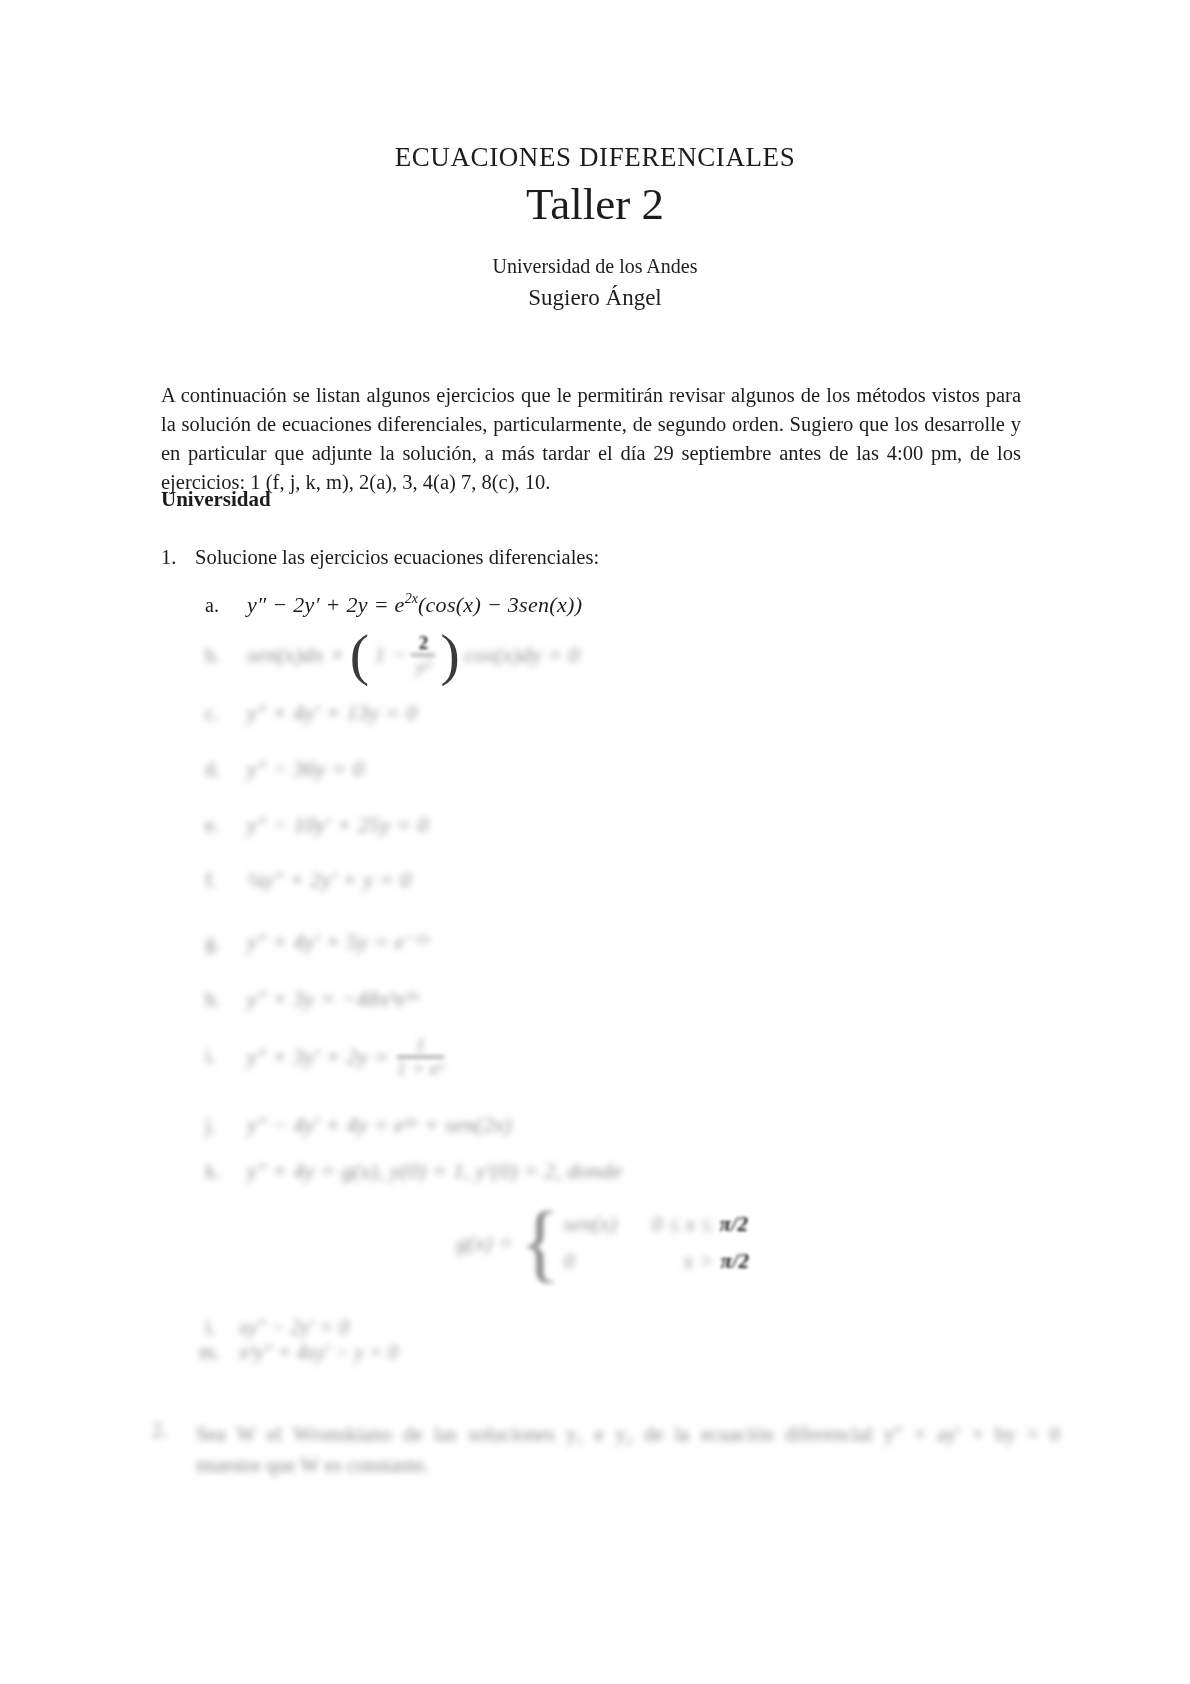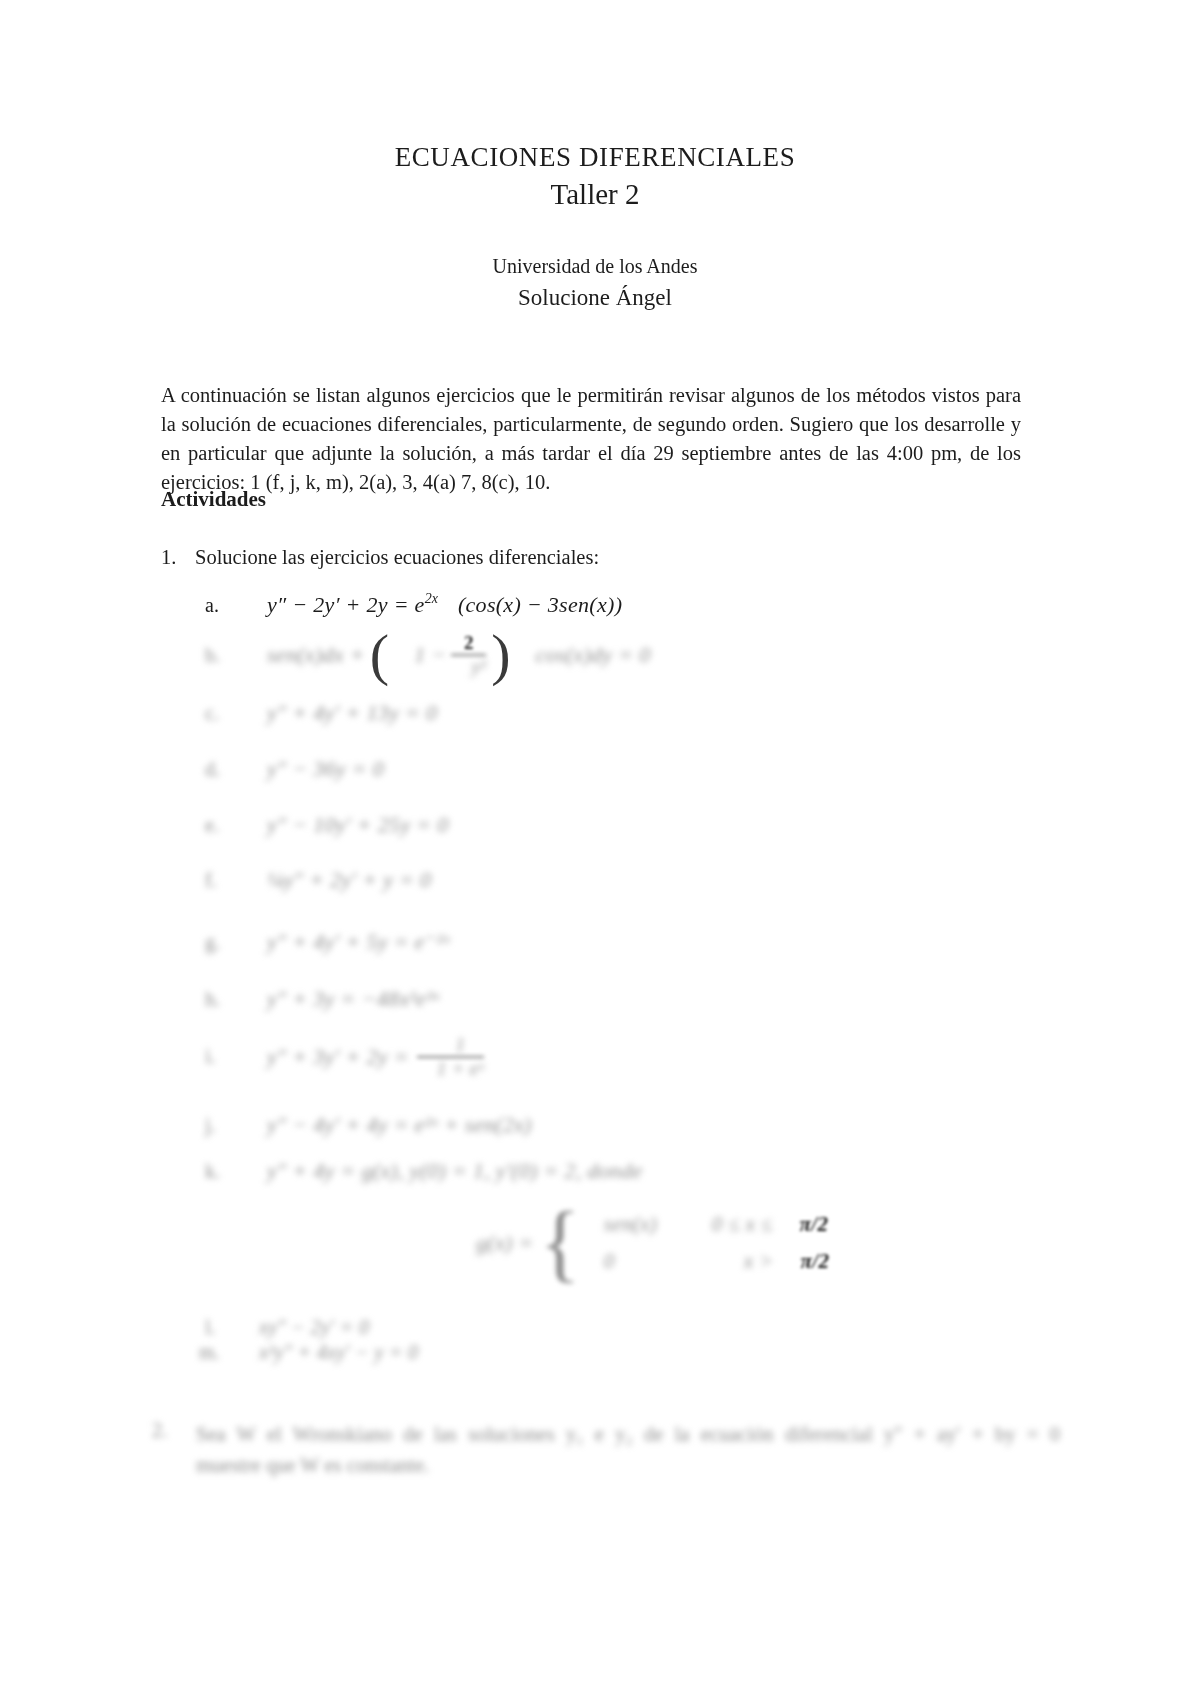--- a/index.html
+++ b/index.html
@@ -5,38 +5,38 @@
   html,body { margin:0; padding:0; background:#ffffff; }
   .page {
     position:relative; width:1190px; height:1684px; background:#fff;
     font-family:"Liberation Serif","DejaVu Serif",serif; color:#1c1c1c;
     overflow:hidden;
   }
   .abs { position:absolute; }
   .center { left:0; width:1190px; text-align:center; }
 
   .doc-title   { top:142px; font-size:27px; letter-spacing:0.6px; }
-  .doc-sub     { top:178px; font-size:29px; }
+  .doc-sub     { top:178px; font-size:45px; }
   .doc-inst    { top:255px; font-size:20px; }
   .doc-author  { top:285px; font-size:23px; }
 
   .intro {
     top:360px; left:161px; width:860px;
     font-size:20.5px; line-height:29px; text-align:justify;
   }
   .activities { top:487px; left:161px; font-size:21px; font-weight:bold; }
 
   .ex1 { top:546px; left:161px; font-size:20.5px; display:flex; }
   .ex1 .num { width:34px; flex:none; }
 
   
   .eqrow { position:absolute; left:205px; font-size:22px; display:flex; align-items:baseline; white-space:nowrap; }
   .eqrow.vcenter { align-items:center; }
   .lbl { width:42px; flex:none; font-size:20px; font-style:normal; }
-  .eq  { font-style:italic; letter-spacing:0.3px;margin-left:20px; }
+  .eq  { font-style:italic; letter-spacing:0.3px; }
   .sup { font-size:14px; position:relative; top:-9px; font-style:italic; }
 
   
   .bl  { color:#8f8f8f; filter:blur(3px); }
   .dkb { color:#161616; font-weight:700; filter:blur(1.6px); }
 
   
   .bgroup { display:inline-flex; align-items:center; gap:5px; }
   .bigparen { font-size:58px; line-height:1; color:#3a3a3a; font-style:normal; }
 
@@ -60,25 +60,25 @@
   .jline { text-align:justify; text-align-last:justify; }
 </style>
 </head>
 <body>
 
 <div class="page">
 
   <div class="abs center doc-title">ECUACIONES DIFERENCIALES</div>
   <div class="abs center doc-sub">Taller 2</div>
   <div class="abs center doc-inst">Universidad de los Andes</div>
-  <div class="abs center doc-author">Solucione Ángel</div>
+  <div class="abs center doc-author">Sugiero Ángel</div>
 
   <p class="abs intro">A continuación se listan algunos ejercicios que le permitirán revisar algunos de los métodos vistos para la solución de ecuaciones diferenciales, particularmente, de segundo orden. Sugiero que los desarrolle y en particular que adjunte la solución, a más tardar el día 29 septiembre antes de las 4:00 pm, de los ejercicios: 1 (f, j, k, m), 2(a), 3, 4(a) 7, 8(c), 10.</p>
 
-  <div class="abs activities">Actividades</div>
+  <div class="abs activities">Universidad</div>
 
   <div class="abs ex1">
     <span class="num">1.</span>
     <span>Solucione las ejercicios ecuaciones diferenciales:</span>
   </div>
 
   <div class="eqrow" style="top:592px">
     <span class="lbl">a.</span>
     <span class="eq">y″ − 2y′ + 2y = e</span>
     <span class="sup">2x</span>

